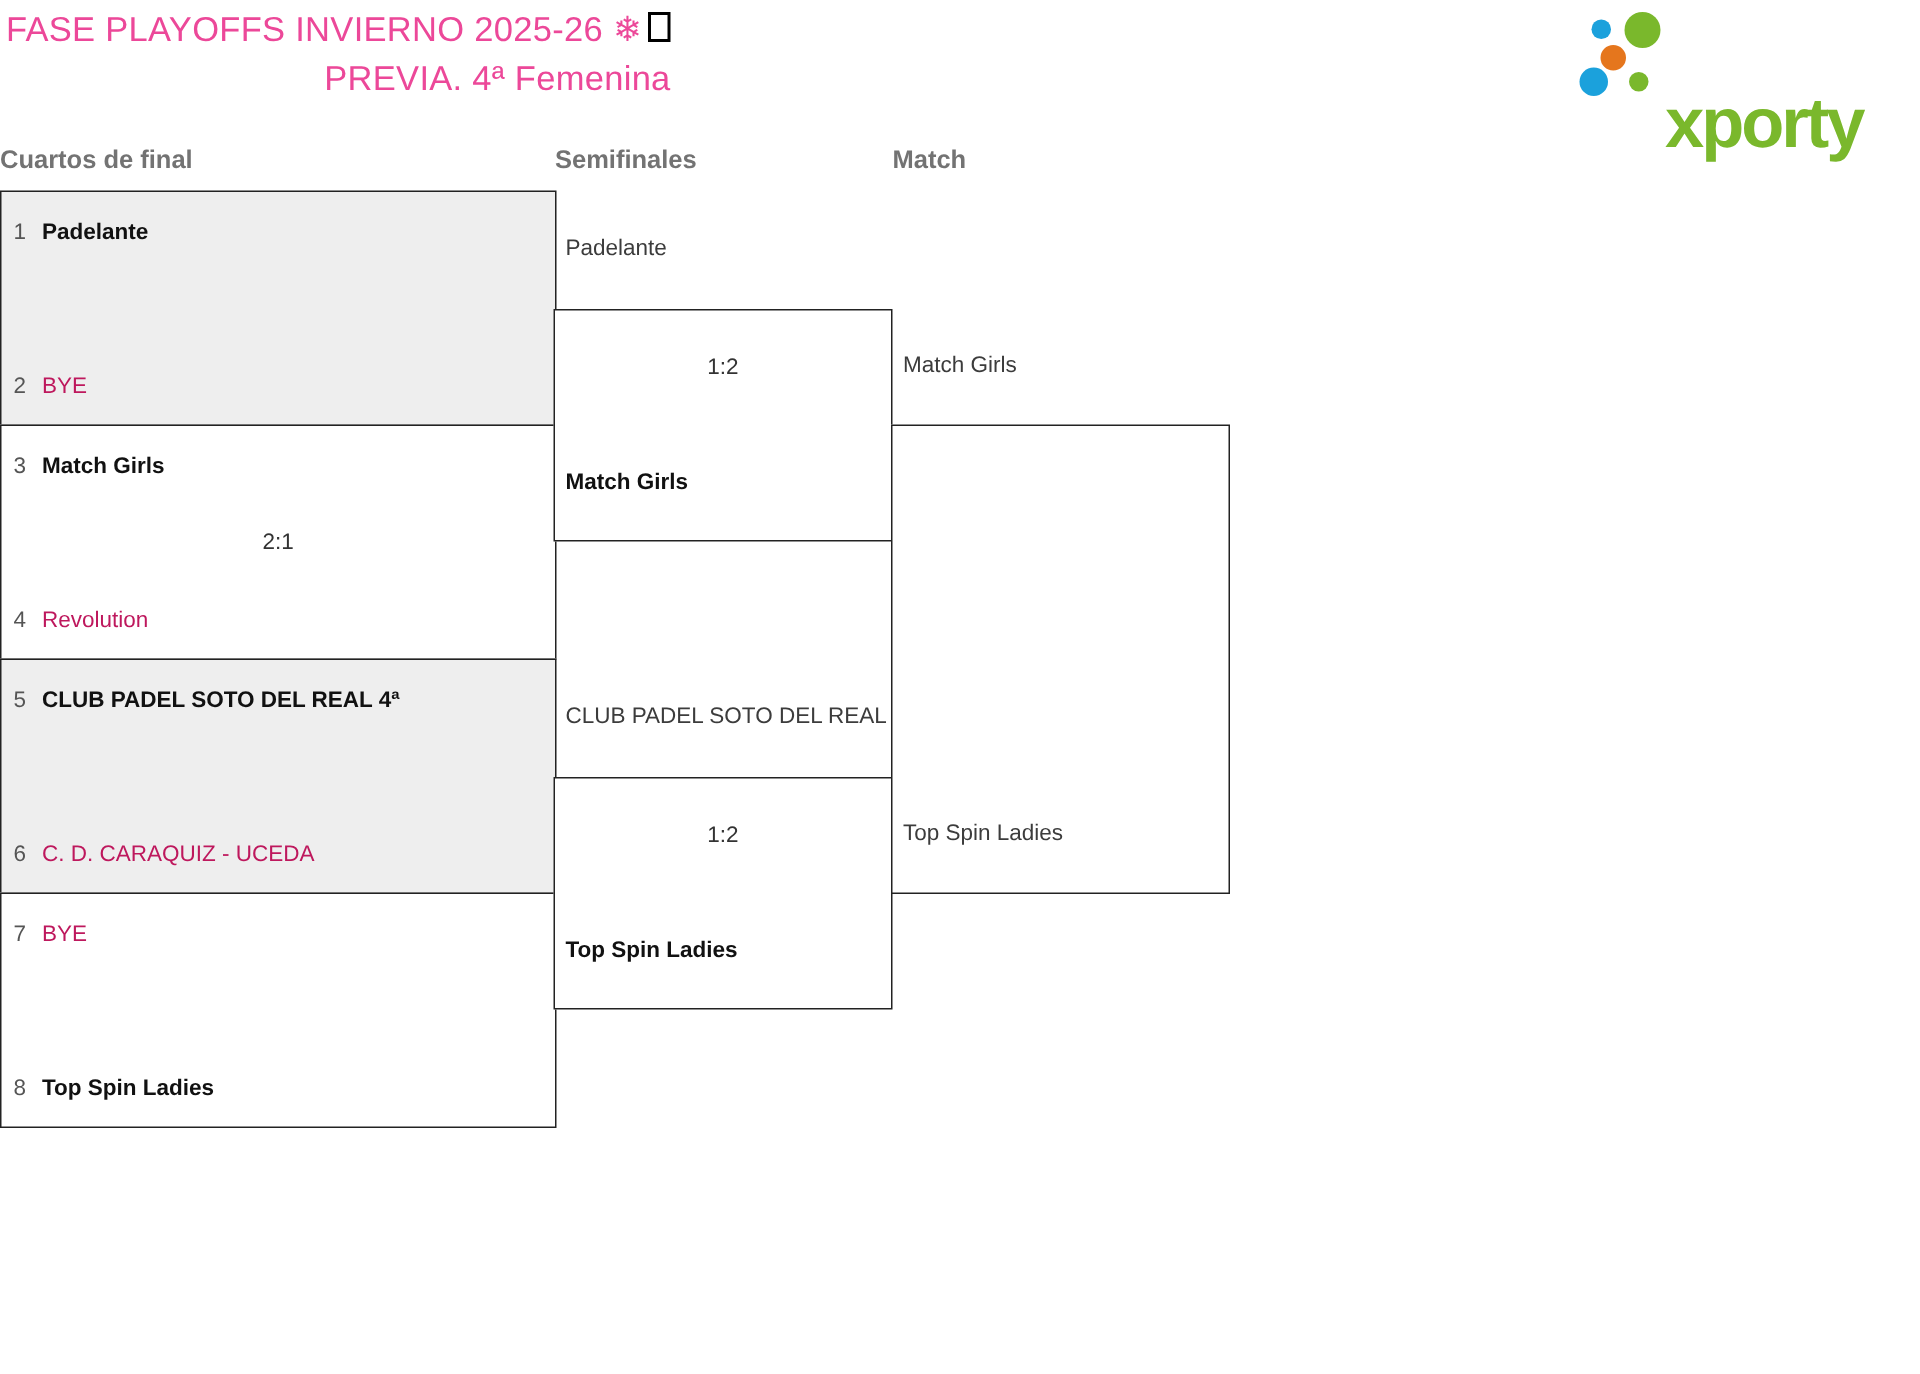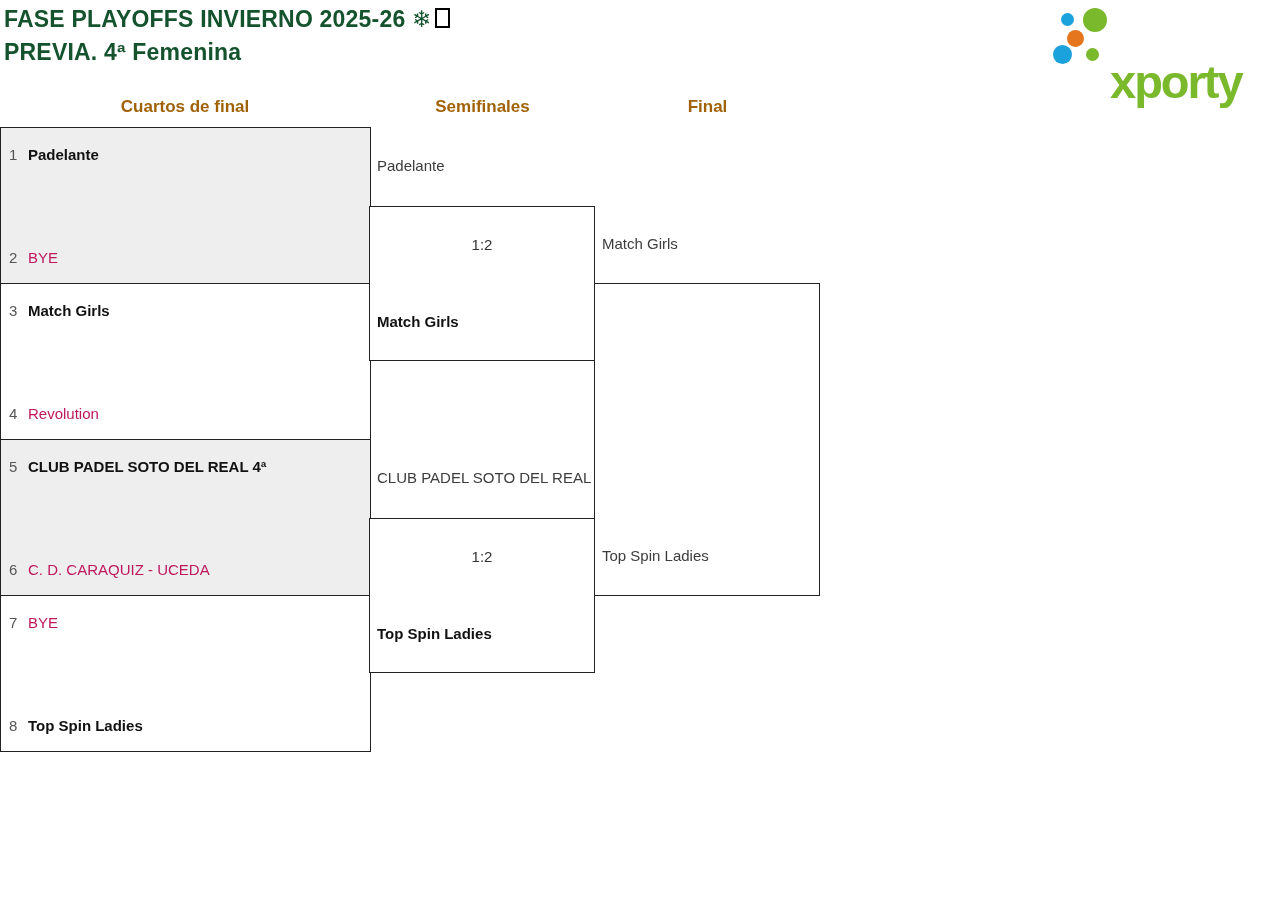--- a/index.html
+++ b/index.html
@@ -4,44 +4,44 @@
 <style>
   html,body{margin:0;padding:0;background:#fff;}
   body{
     width:1280px;height:916px;position:relative;overflow:hidden;
     font-family:"Liberation Sans","DejaVu Sans",sans-serif;
     -webkit-font-smoothing:antialiased;
   }
   
   .title{
     position:absolute;left:4px;top:3px;
-    font-size:23px;font-weight:700;color:#14532d;
-    line-height:33px;letter-spacing:.2px;
+    font-size:23px;font-weight:400;color:#ec4899;
+    line-height:33px;letter-spacing:.2px;text-align:right;
   }
   .tofu{
     display:inline-block;width:11px;height:16px;
     border:2.5px solid #000;margin-left:4px;vertical-align:-1px;
   }
   
   .logo{position:absolute;left:1048px;top:3px;width:232px;height:64px;cursor:pointer;}
   .logo .dot{position:absolute;border-radius:50%;}
   .d-blue-sm {left:13px;top:10px;width:13px;height:13px;background:#1ba1dc;}
   .d-green-lg{left:35px;top:5px;width:24px;height:24px;background:#7ab82c;}
   .d-orange  {left:19px;top:27px;width:17px;height:17px;background:#e5761d;}
   .d-blue-lg {left:5px;top:42px;width:19px;height:19px;background:#1ba1dc;}
   .d-green-sm{left:38px;top:45px;width:13px;height:13px;background:#7ab82c;}
   .wordmark{
     position:absolute;left:62px;top:0;width:170px;height:64px;
     font-size:47px;font-weight:700;color:#7ab82c;
     line-height:62px;letter-spacing:-2px;margin-top:48px;
   }
   
   .round-h{
-    position:absolute;top:97px;text-align:center;
-    font-size:17px;font-weight:700;color:#a16207;line-height:20px;
+    position:absolute;top:97px;text-align:left;
+    font-size:17px;font-weight:700;color:#737373;line-height:20px;
   }
   .rh-qf{left:0;width:370px;}
   .rh-sf{left:370px;width:225px;}
   .rh-f {left:595px;width:225px;}
   
   .box{position:absolute;border:1px solid #222;box-sizing:border-box;background:#fff;}
   .qf{left:0;width:371px;height:157px;}
   .qf.gray{background:#eee;}
   .qf-1{top:127px;}
   .qf-2{top:283px;}
@@ -86,38 +86,39 @@
   <span class="dot d-blue-sm"></span>
   <span class="dot d-green-lg"></span>
   <span class="dot d-orange"></span>
   <span class="dot d-blue-lg"></span>
   <span class="dot d-green-sm"></span>
   <span class="wordmark">xporty</span>
 </div>
 
 <div class="round-h rh-qf">Cuartos de final</div>
 <div class="round-h rh-sf">Semifinales</div>
-<div class="round-h rh-f">Final</div>
+<div class="round-h rh-f">Match</div>
 
 <div class="box qf qf-1 gray">
   <div class="row t1">
     <span class="seed">1</span>
     <span class="team win">Padelante</span>
   </div>
   <div class="row t2">
     <span class="seed">2</span>
     <span class="team">BYE</span>
   </div>
 </div>
 
 <div class="box qf qf-2">
   <div class="row t1">
     <span class="seed">3</span>
     <span class="team win">Match Girls</span>
   </div>
+  <div class="score">2:1</div>
   <div class="row t2">
     <span class="seed">4</span>
     <span class="team">Revolution</span>
   </div>
 </div>
 
 <div class="box qf qf-3 gray">
   <div class="row t1">
     <span class="seed">5</span>
     <span class="team win">CLUB PADEL SOTO DEL REAL 4ª</span>

